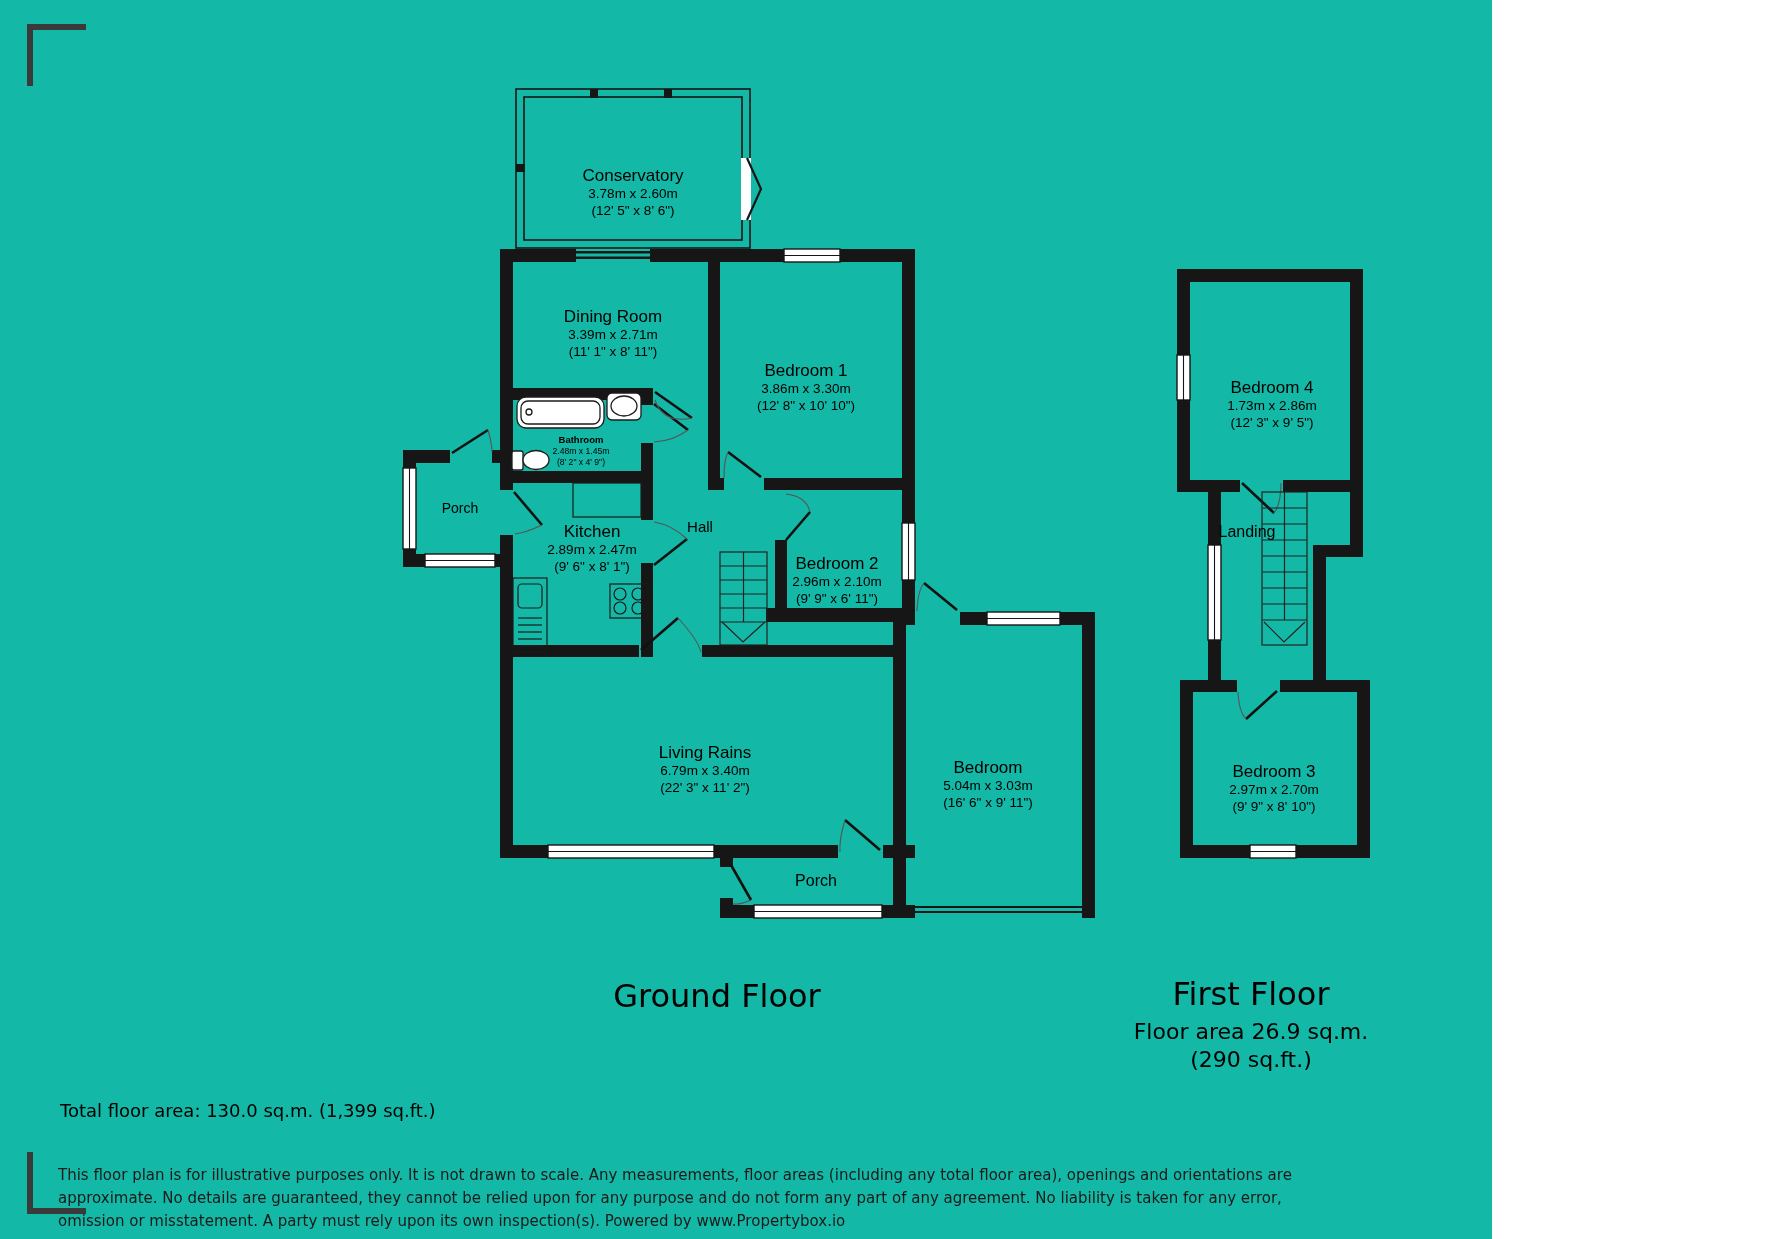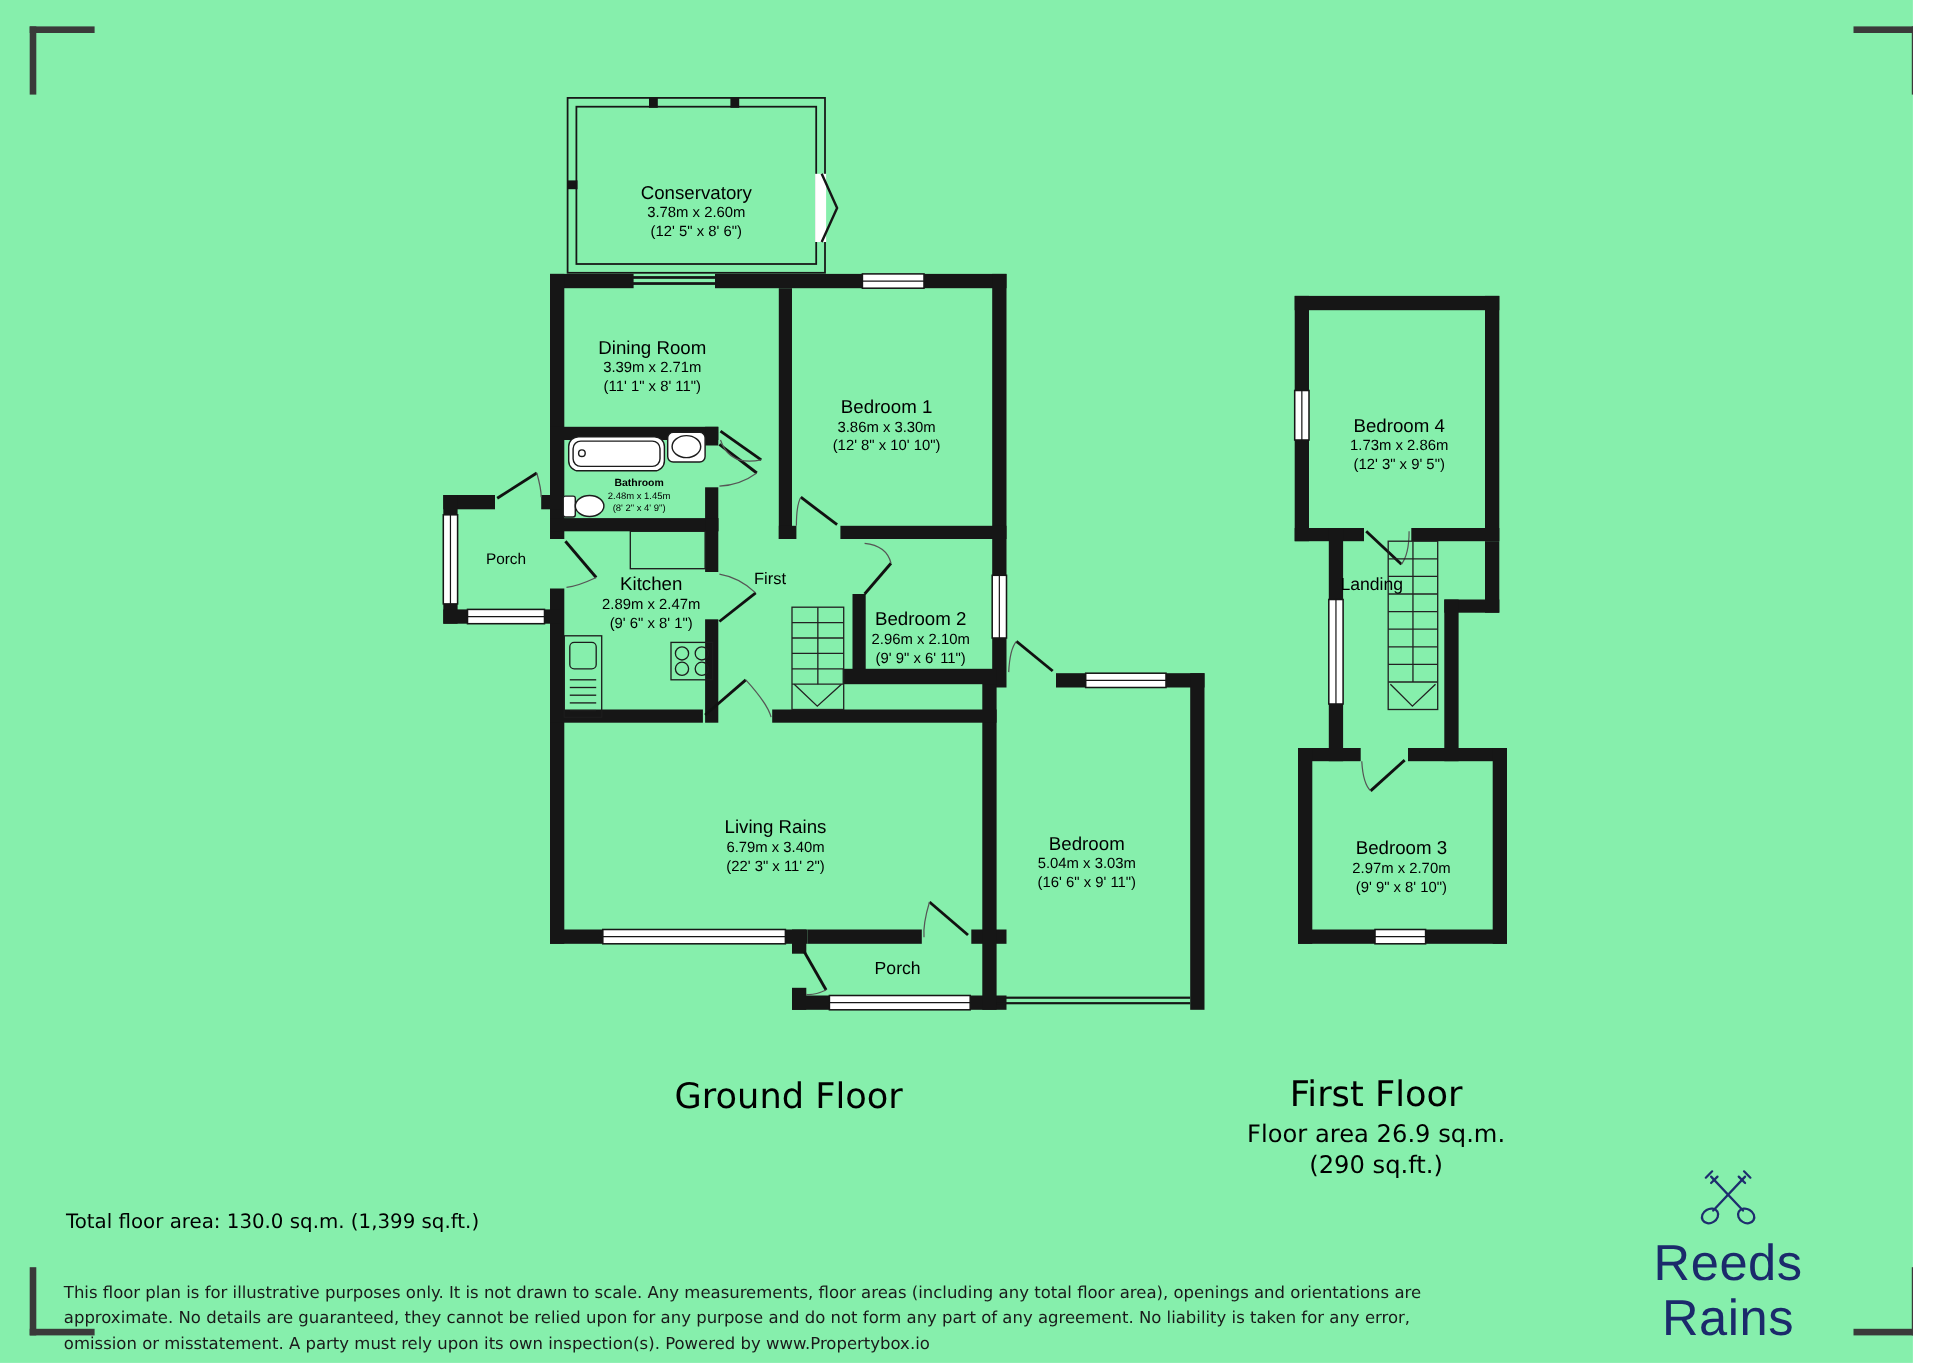--- a/index.html
+++ b/index.html
@@ -1,17 +1,17 @@
 <!DOCTYPE html>
 <html><head>
 <meta charset="utf-8">
 <style>
   html,body{margin:0;padding:0;background:#fff;}
   body{width:1771px;height:1239px;position:relative;font-family:"Liberation Sans",sans-serif;color:#000;}
-  .canvas{position:absolute;left:0;top:0;width:1739px;height:1239px;background:#86efac;overflow:hidden;}
+  .canvas{position:absolute;left:0;top:0;width:1492px;height:1239px;background:#14b8a6;overflow:hidden;}
   svg.plan{position:absolute;left:0;top:0;}
   .room-label{position:absolute;transform:translate(-50%,-50%);text-align:center;white-space:nowrap;color:#000;}
   .room-label .rn{font-size:17px;line-height:20px;}
   .room-label .rd{font-size:13.5px;line-height:16.5px;}
   .room-label.small .rn{font-size:9.5px;line-height:12px;font-weight:bold;}
   .room-label.small .rd{font-size:8.6px;line-height:10.5px;}
   .rn.solo-sm{font-size:14px;}
   .rn.solo-md{font-size:16px;}
   .rn.solo-hall{font-size:15px;}
   .rn.solo-landing{font-size:16px;}
@@ -243,21 +243,21 @@
       <circle cx="638" cy="608" r="6"></circle>
     </g>
   </svg>
 
   <div class="room-label" style="left:633px;top:192px">
     <div class="rn">Conservatory</div>
     <div class="rd">3.78m x 2.60m</div>
     <div class="rd">(12' 5" x 8' 6")</div>
   </div>
 
-  <div class="room-label" style="left:593px;top:333px">
+  <div class="room-label" style="left:613px;top:333px">
     <div class="rn">Dining Room</div>
     <div class="rd">3.39m x 2.71m</div>
     <div class="rd">(11' 1" x 8' 11")</div>
   </div>
 
   <div class="room-label" style="left:806px;top:387px">
     <div class="rn">Bedroom 1</div>
     <div class="rd">3.86m x 3.30m</div>
     <div class="rd">(12' 8" x 10' 10")</div>
   </div>
@@ -272,21 +272,21 @@
     <div class="rn solo-sm">Porch</div>
   </div>
 
   <div class="room-label" style="left:592px;top:548px">
     <div class="rn">Kitchen</div>
     <div class="rd">2.89m x 2.47m</div>
     <div class="rd">(9' 6" x 8' 1")</div>
   </div>
 
   <div class="room-label" style="left:700px;top:527px">
-    <div class="rn solo-hall">First</div>
+    <div class="rn solo-hall">Hall</div>
   </div>
 
   <div class="room-label" style="left:837px;top:580px">
     <div class="rn">Bedroom 2</div>
     <div class="rd">2.96m x 2.10m</div>
     <div class="rd">(9' 9" x 6' 11")</div>
   </div>
 
   <div class="room-label" style="left:705px;top:769px">
     <div class="rn">Living Rains</div>

